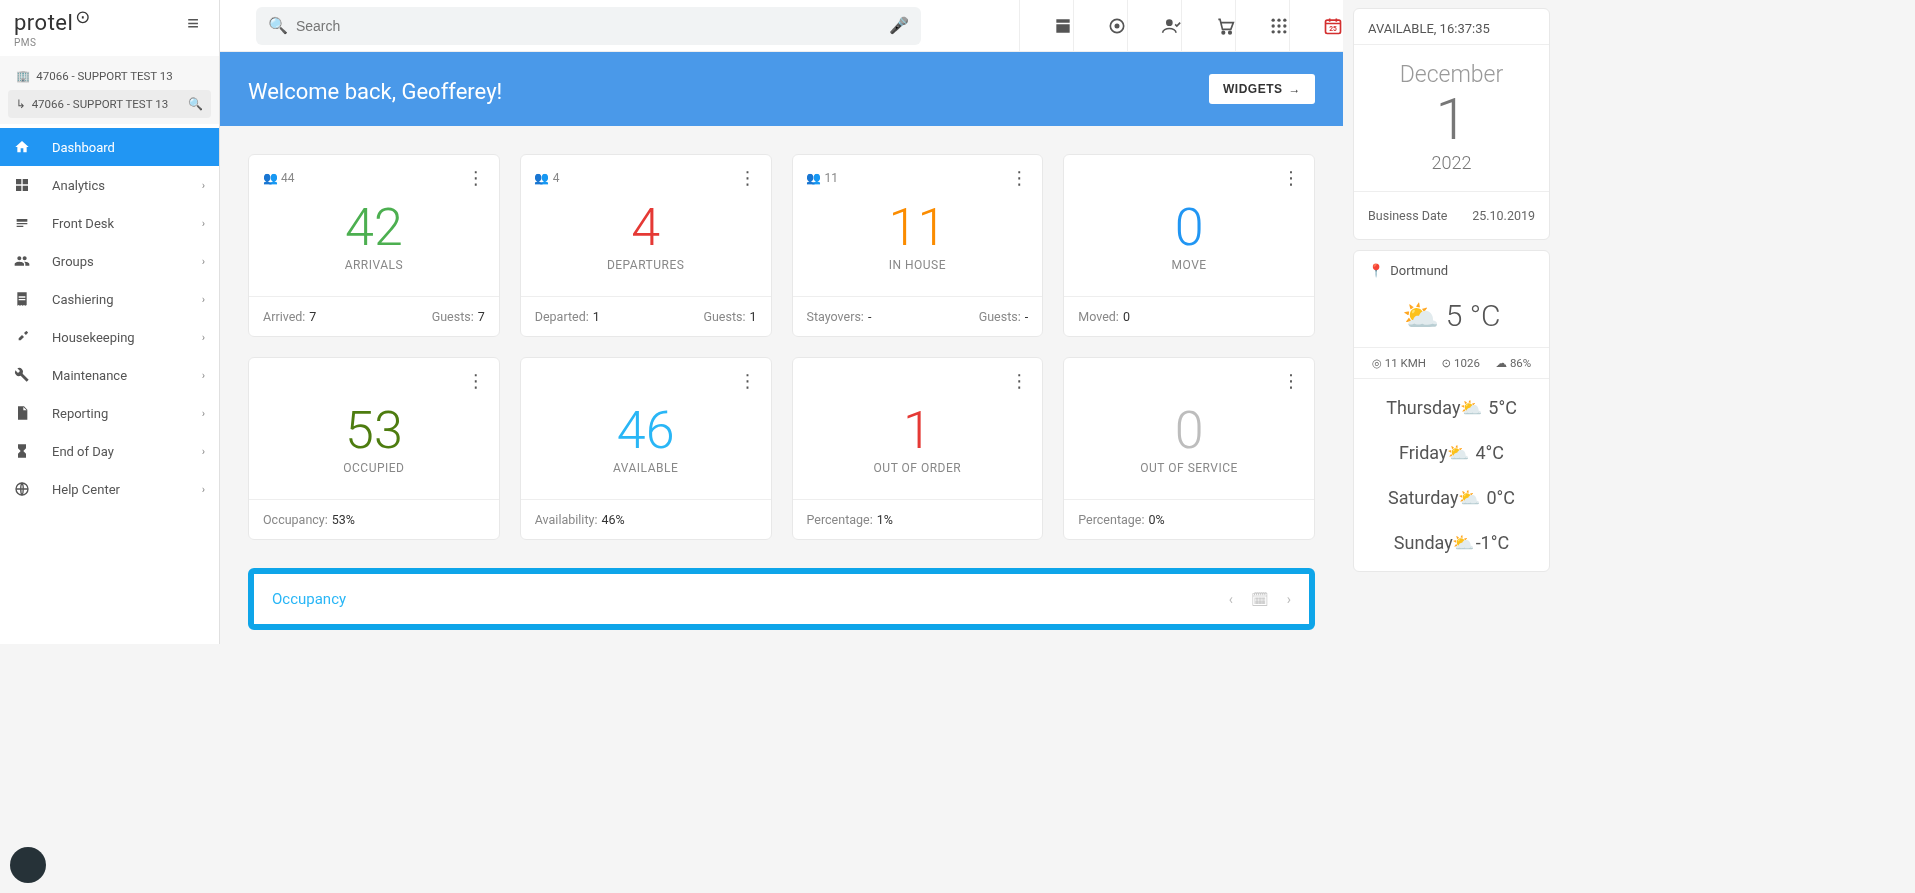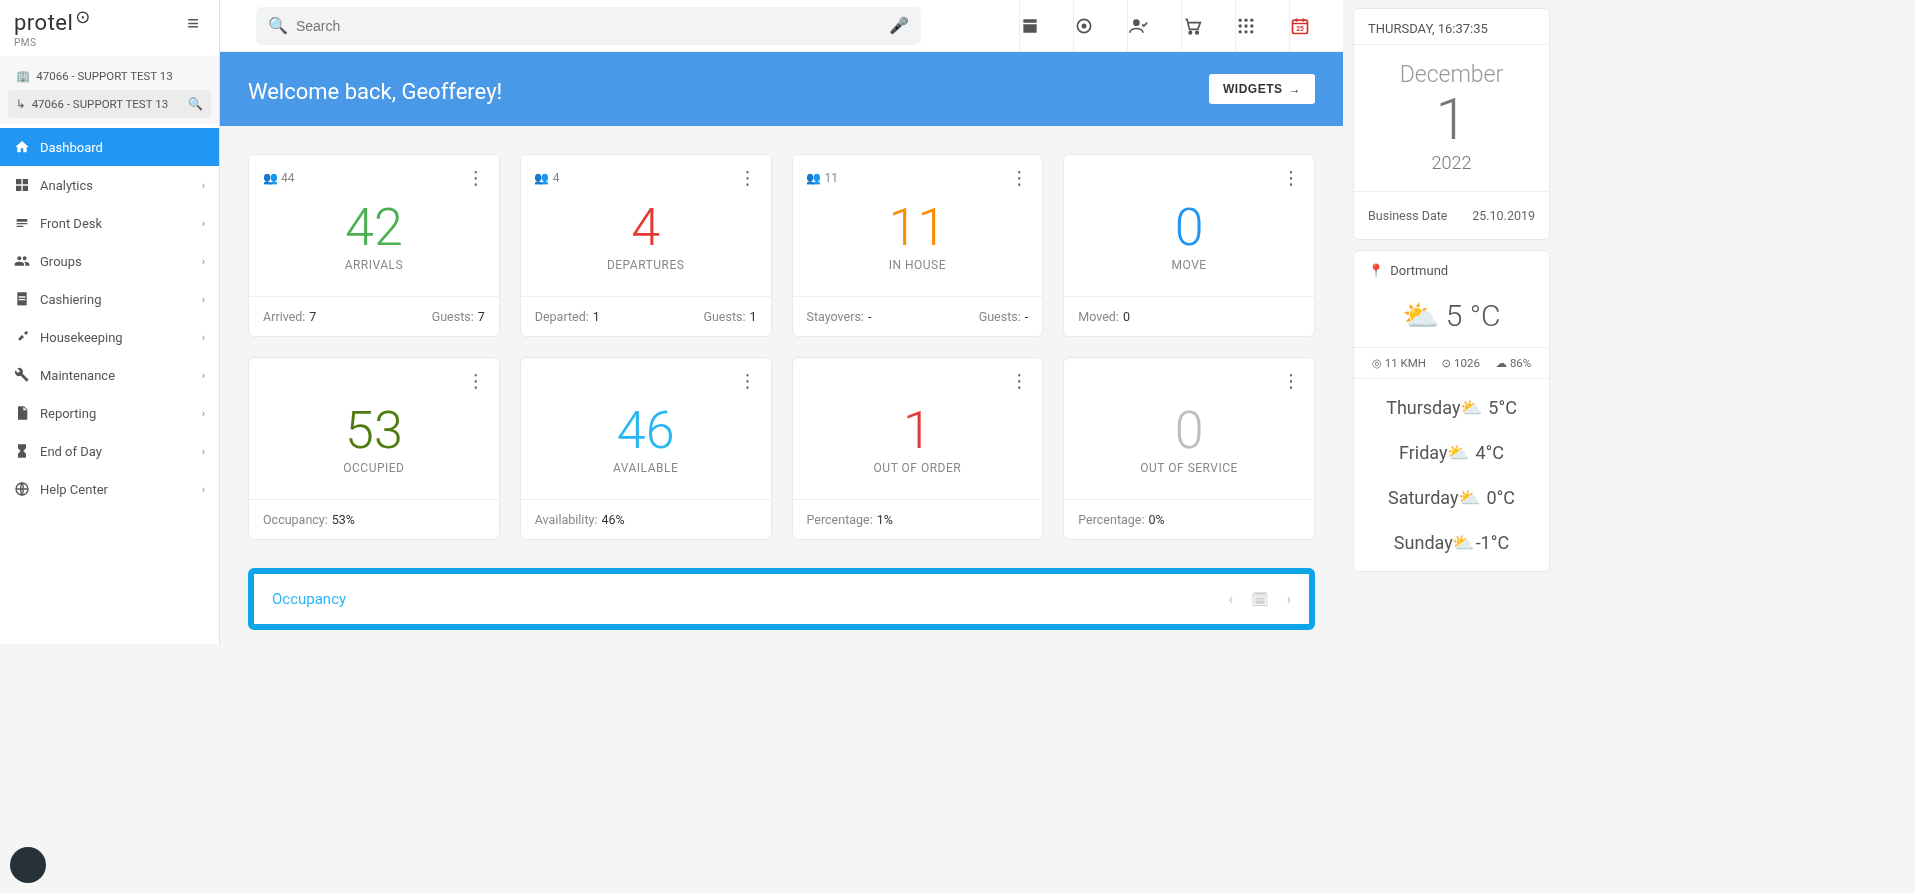--- a/index.html
+++ b/index.html
@@ -10,34 +10,34 @@
 .sidebar { background: #fff; border-right: 1px solid #e0e0e0; display: flex; flex-direction: column; }
 .logo-row { display: flex; align-items: center; justify-content: space-between; padding: 10px 14px 2px 14px; }
 .logo { font-size: 22px; font-weight: 400; color: #333; letter-spacing: 0.5px; display:flex; align-items:center;}
 .logo .superdot { font-size: 18px; margin-left: 2px; position:relative; top:-6px;}
 .pms { font-size: 10px; color: #888; padding: 0 14px 8px 14px; letter-spacing: 0.5px;}
 .hotel-list { padding: 6px 8px; background:#f7f7f7;}
 .hotel-item { font-size: 11.5px; color: #555; padding: 7px 8px; display: flex; align-items: center; gap: 6px; border-radius: 4px; }
 .hotel-item.active { background: #ececec; }
 .hotel-item .srch { margin-left: auto; font-size: 12px; color: #555;}
 .nav { padding-top: 4px; }
-.nav-item { display: flex; align-items: center; padding: 11px 14px; font-size: 13px; color: #555; cursor: pointer; gap: 10px; }
+.nav-item { display: flex; align-items: center; padding: 11px 14px; font-size: 13px; color: #555; cursor: pointer; gap: 22px; }
 .nav-item .chev { margin-left: auto; font-size: 11px; color: #888; }
 .nav-item.active { background: #2196f3; color: #fff; }
 .nav-item svg { width: 16px; height: 16px; flex-shrink:0; }
 
 
 .center { display: flex; flex-direction: column; overflow:hidden;}
 .topbar { display: flex; align-items: center; background: #fff; border-bottom: 1px solid #eee; height: 52px; }
 .search { flex: 0 0 auto; background: #f1f3f4; border-radius: 6px; display: flex; align-items: center; padding: 0 12px; margin: 8px 0 8px 36px; height: 38px; width: 665px; }
 .search input { border: none; background: transparent; outline: none; font-size: 14px; flex: 1; margin-left: 8px; color:#555;}
 .mic { color: #4285f4; font-size:16px;}
 .topbar-spacer { flex:1; }
 .top-actions { display: flex; height:100%;}
-.top-action { width: 54px; display: flex; align-items: center; justify-content: flex-start; border-left: 1px solid #eee; color: #555; cursor:pointer;font-weight:bold; }
+.top-action { width: 54px; display: flex; align-items: center; justify-content: flex-end; border-left: 1px solid #eee; color: #555; cursor:pointer;font-weight:bold; }
 .top-action svg { width:20px; height:20px; }
 .top-action.cal { color: #d32f2f; }
 
 .hero { background: #4a99e9; color: #fff; padding: 22px 28px; display: flex; align-items: flex-end; justify-content: space-between; }
 .hero h1 { font-size: 22px; font-weight: 400; }
 .widgets-btn { background: #fff; color: #333; border: none; padding: 8px 14px; font-size: 12px; font-weight: 600; letter-spacing: 0.5px; border-radius: 3px; display:flex; align-items:center; gap:6px; cursor:pointer;}
 
 .cards-wrap { padding: 28px 28px 0 28px; overflow-y:auto;}
 .cards { display: grid; grid-template-columns: repeat(4, 1fr); gap: 20px; }
 .card { background: #fff; border: 1px solid #e8e8e8; border-radius: 6px; display: flex; flex-direction: column; }
@@ -379,21 +379,21 @@
           <span>🗓</span>
           <span>›</span>
         </div>
       </div>
       <div style="height:30px"></div>
     </div>
   </main>
 
   <aside class="rightpanel">
     <div class="box">
-      <div class="datetime">THURSDAY, 16:37:35</div>
+      <div class="datetime">AVAILABLE, 16:37:35</div>
       <div class="bigdate">
         <div class="month">December</div>
         <div class="day">1</div>
         <div class="year">2022</div>
       </div>
       <div class="bizdate">
         <span>Business Date</span>
         <span>25.10.2019</span>
       </div>
     </div>

